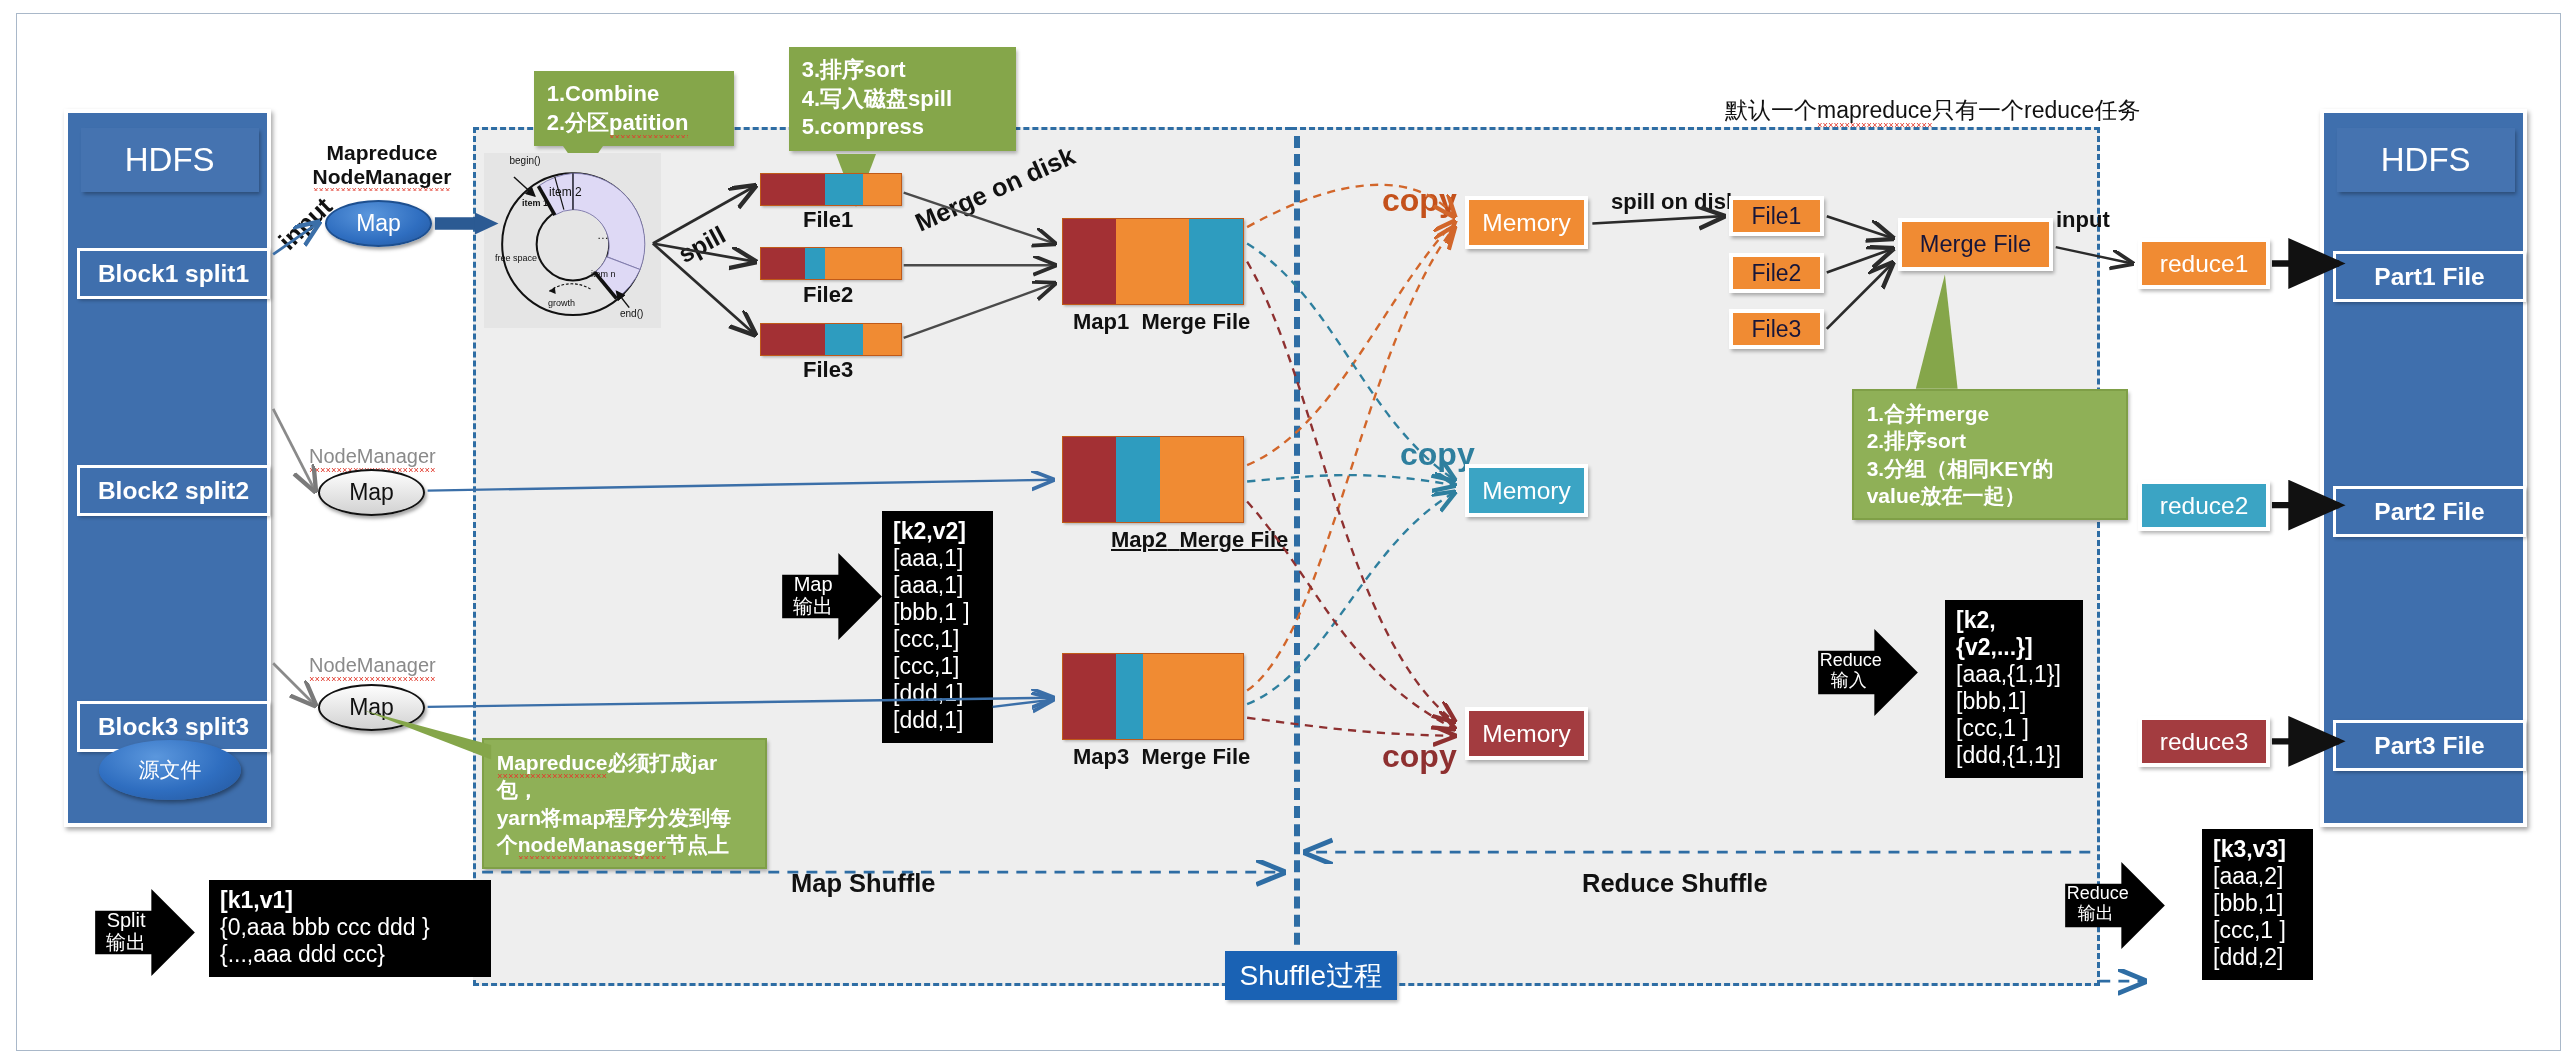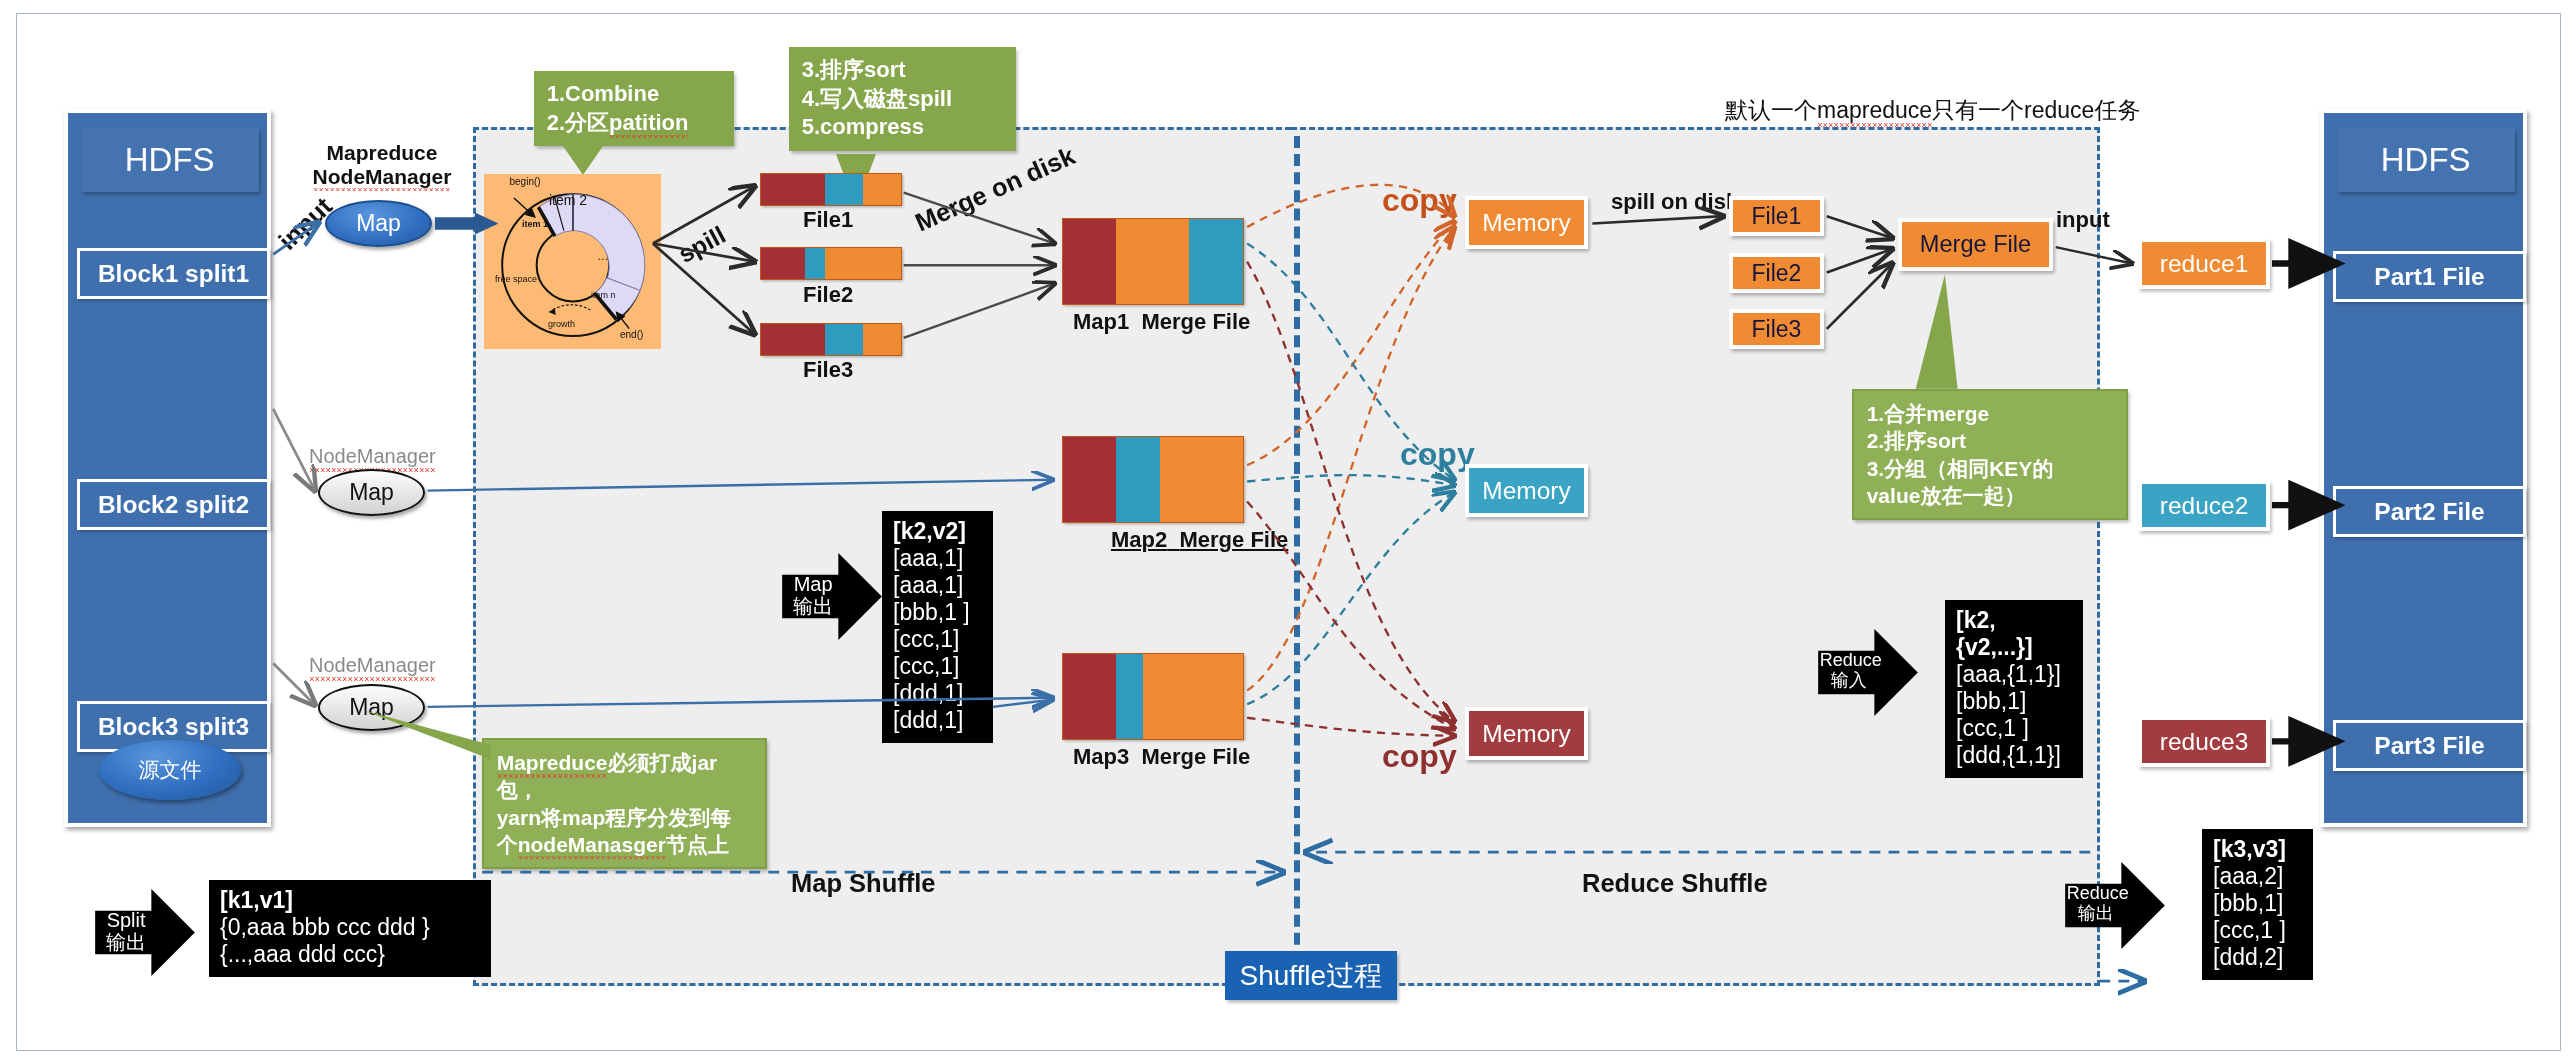--- a/index.html
+++ b/index.html
@@ -79,38 +79,38 @@
   .lbl{position:absolute;font-size:22px;font-weight:bold;color:#111;white-space:nowrap;}
   .lbl.copy{color:#c4511b;font-size:32px;}
   .lbl.rot{transform-origin:left top;}
   .note-top{position:absolute;font-size:23px;color:#111;white-space:nowrap;}
   .shuffle-chip{position:absolute;background:#1a62b4;color:#fff;font-size:28px;padding:5.5px 14.5px;
       box-shadow:1.8px 2.7px 3.6px rgba(0,0,0,.3);}
   .stage-lbl{position:absolute;font-size:25.5px;font-weight:bold;color:#111;}
 
   svg.ov{position:absolute;left:0;top:0;width:2576px;height:1063px;pointer-events:none;}
   
-  .ring-wrap{position:absolute;background:#fdba74;margin-top:21px;}
+  .ring-wrap{position:absolute;background:#e5e5e5;}
 </style>
 </head>
 <body>
 
 <div id="root">
 
   <div class="abs outer-frame"></div>
 
   <div class="abs shuffle-band"></div>
   <div class="abs map-shuffle-box"></div>
   <div class="abs reduce-shuffle-box"></div>
   <div class="abs center-div"></div>
 
   <div class="abs hdfs-col" style="left:64px;top:109px;width:207px;height:718px;">
     <div class="hdfs-title" style="top:14.5px;">HDFS</div>
     <div class="hdfs-item" style="top:135px;">Block1 split1</div>
-    <div class="hdfs-item" style="top:366px;">Block2 split2</div>
+    <div class="hdfs-item" style="top:352px;">Block2 split2</div>
     <div class="hdfs-item" style="top:564px;margin-top:24px;">Block3 split3</div>
     <div class="src-ellipse" style="top:627px;">源文件</div>
   </div>
 
   <div class="abs nm-label strong" style="left:300px;top:141px;width:164px;">
     <span>Mapreduce</span><br>
     <span class="sq">NodeManager</span>
   </div>
   <div class="abs map-ellipse blue" style="left:325px;top:200px;">Map</div>
 
@@ -156,21 +156,21 @@
       <path d="M72 152 l6 -5 l1 8 z" fill="#111"></path>
       <defs>
           <marker id="rbArrow" markerWidth="7" markerHeight="7" refX="6" refY="3.5" orient="auto">
             <path d="M0,0 L7,3.5 L0,7 z" fill="#111"></path>
           </marker>
         </defs>
     </svg>
     <div class="abs" style="left:25.5px;top:1.8px;font-size:10px;color:#111;">begin()</div>
     <div class="abs" style="left:136px;top:155px;font-size:10px;color:#111;">end()</div>
     <div class="abs" style="left:38px;top:45px;font-size:9px;color:#111;font-weight:bold;">item 1</div>
-    <div class="abs" style="left:65px;top:18px;font-size:14px;color:#111;">item 2</div>
+    <div class="abs" style="left:65px;top:32px;font-size:12px;color:#111;">item 2</div>
     <div class="abs" style="left:107px;top:116px;font-size:9px;color:#111;">item n</div>
     <div class="abs" style="left:113px;top:75px;font-size:11.8px;color:#111;">…</div>
     <div class="abs" style="left:11px;top:100px;font-size:9px;color:#111;">free space</div>
     <div class="abs" style="left:64px;top:145px;font-size:9px;color:#111;">growth</div>
   </div>
 
 
   <div class="abs stripe" style="left:760px;top:173px;width:142px;height:33px;">
     <div class="seg-red" style="flex:0 0 64px;"></div>
       <div class="seg-teal" style="flex:0 0 38px;"></div>

